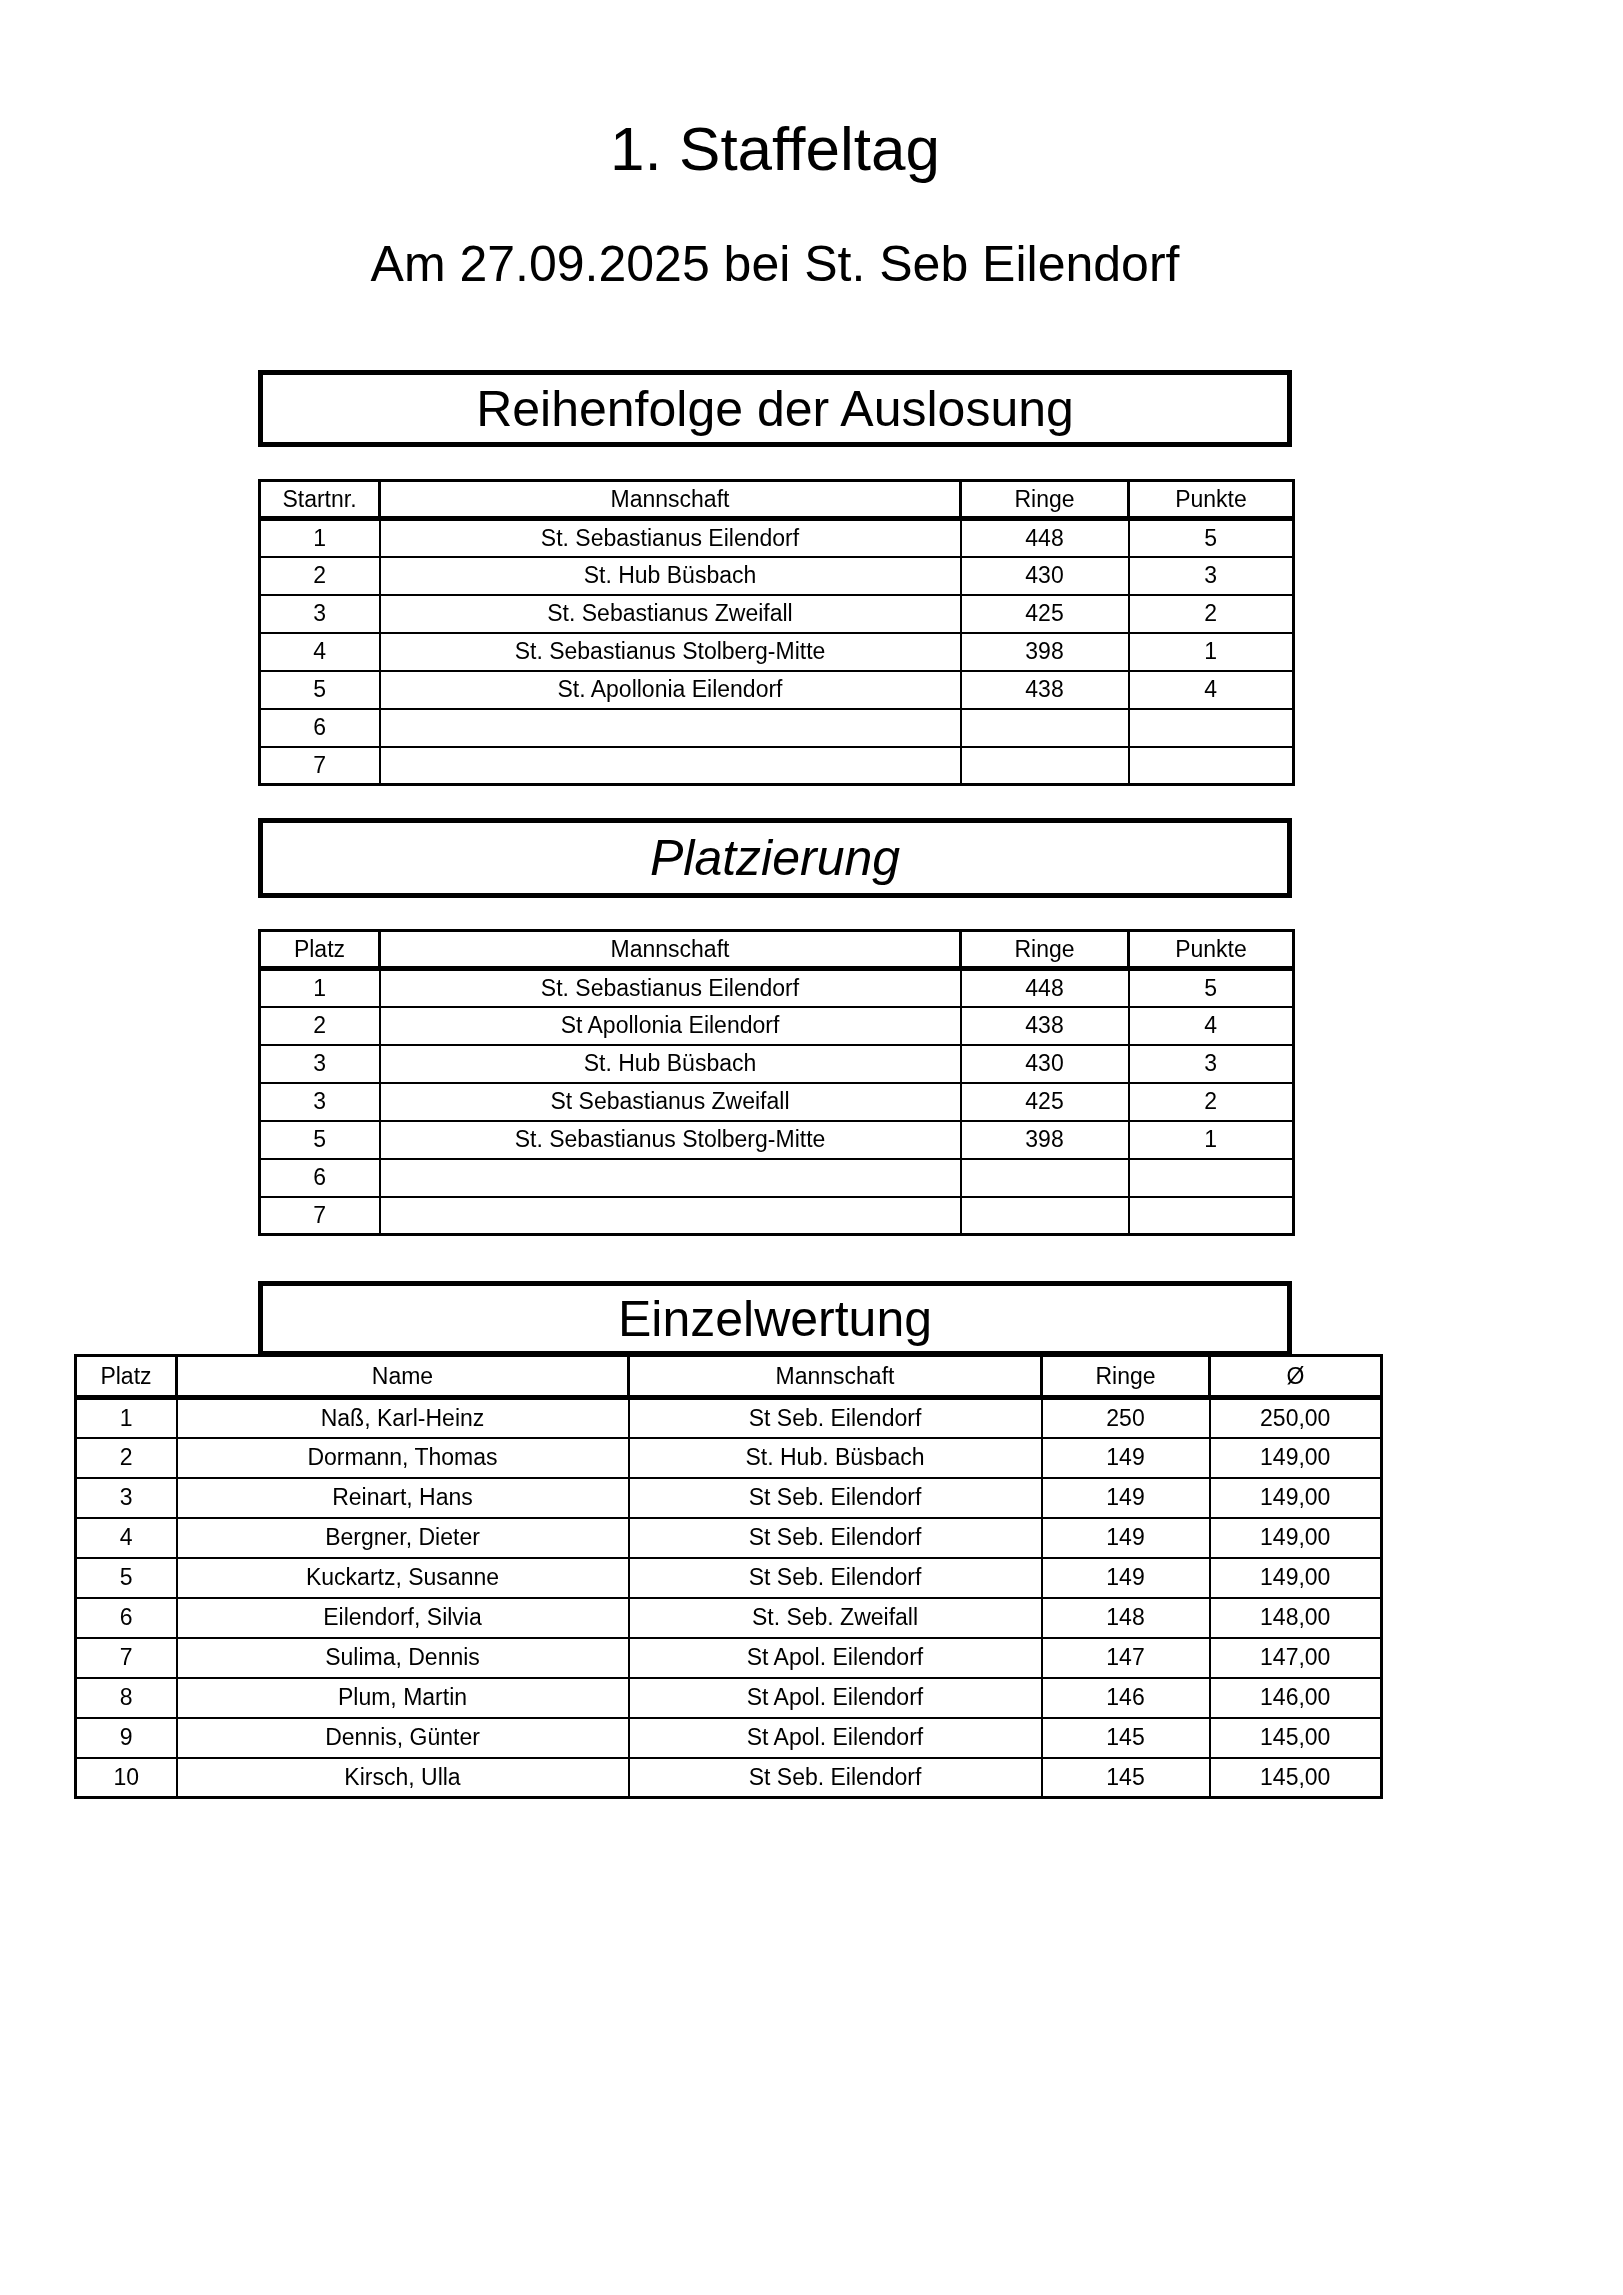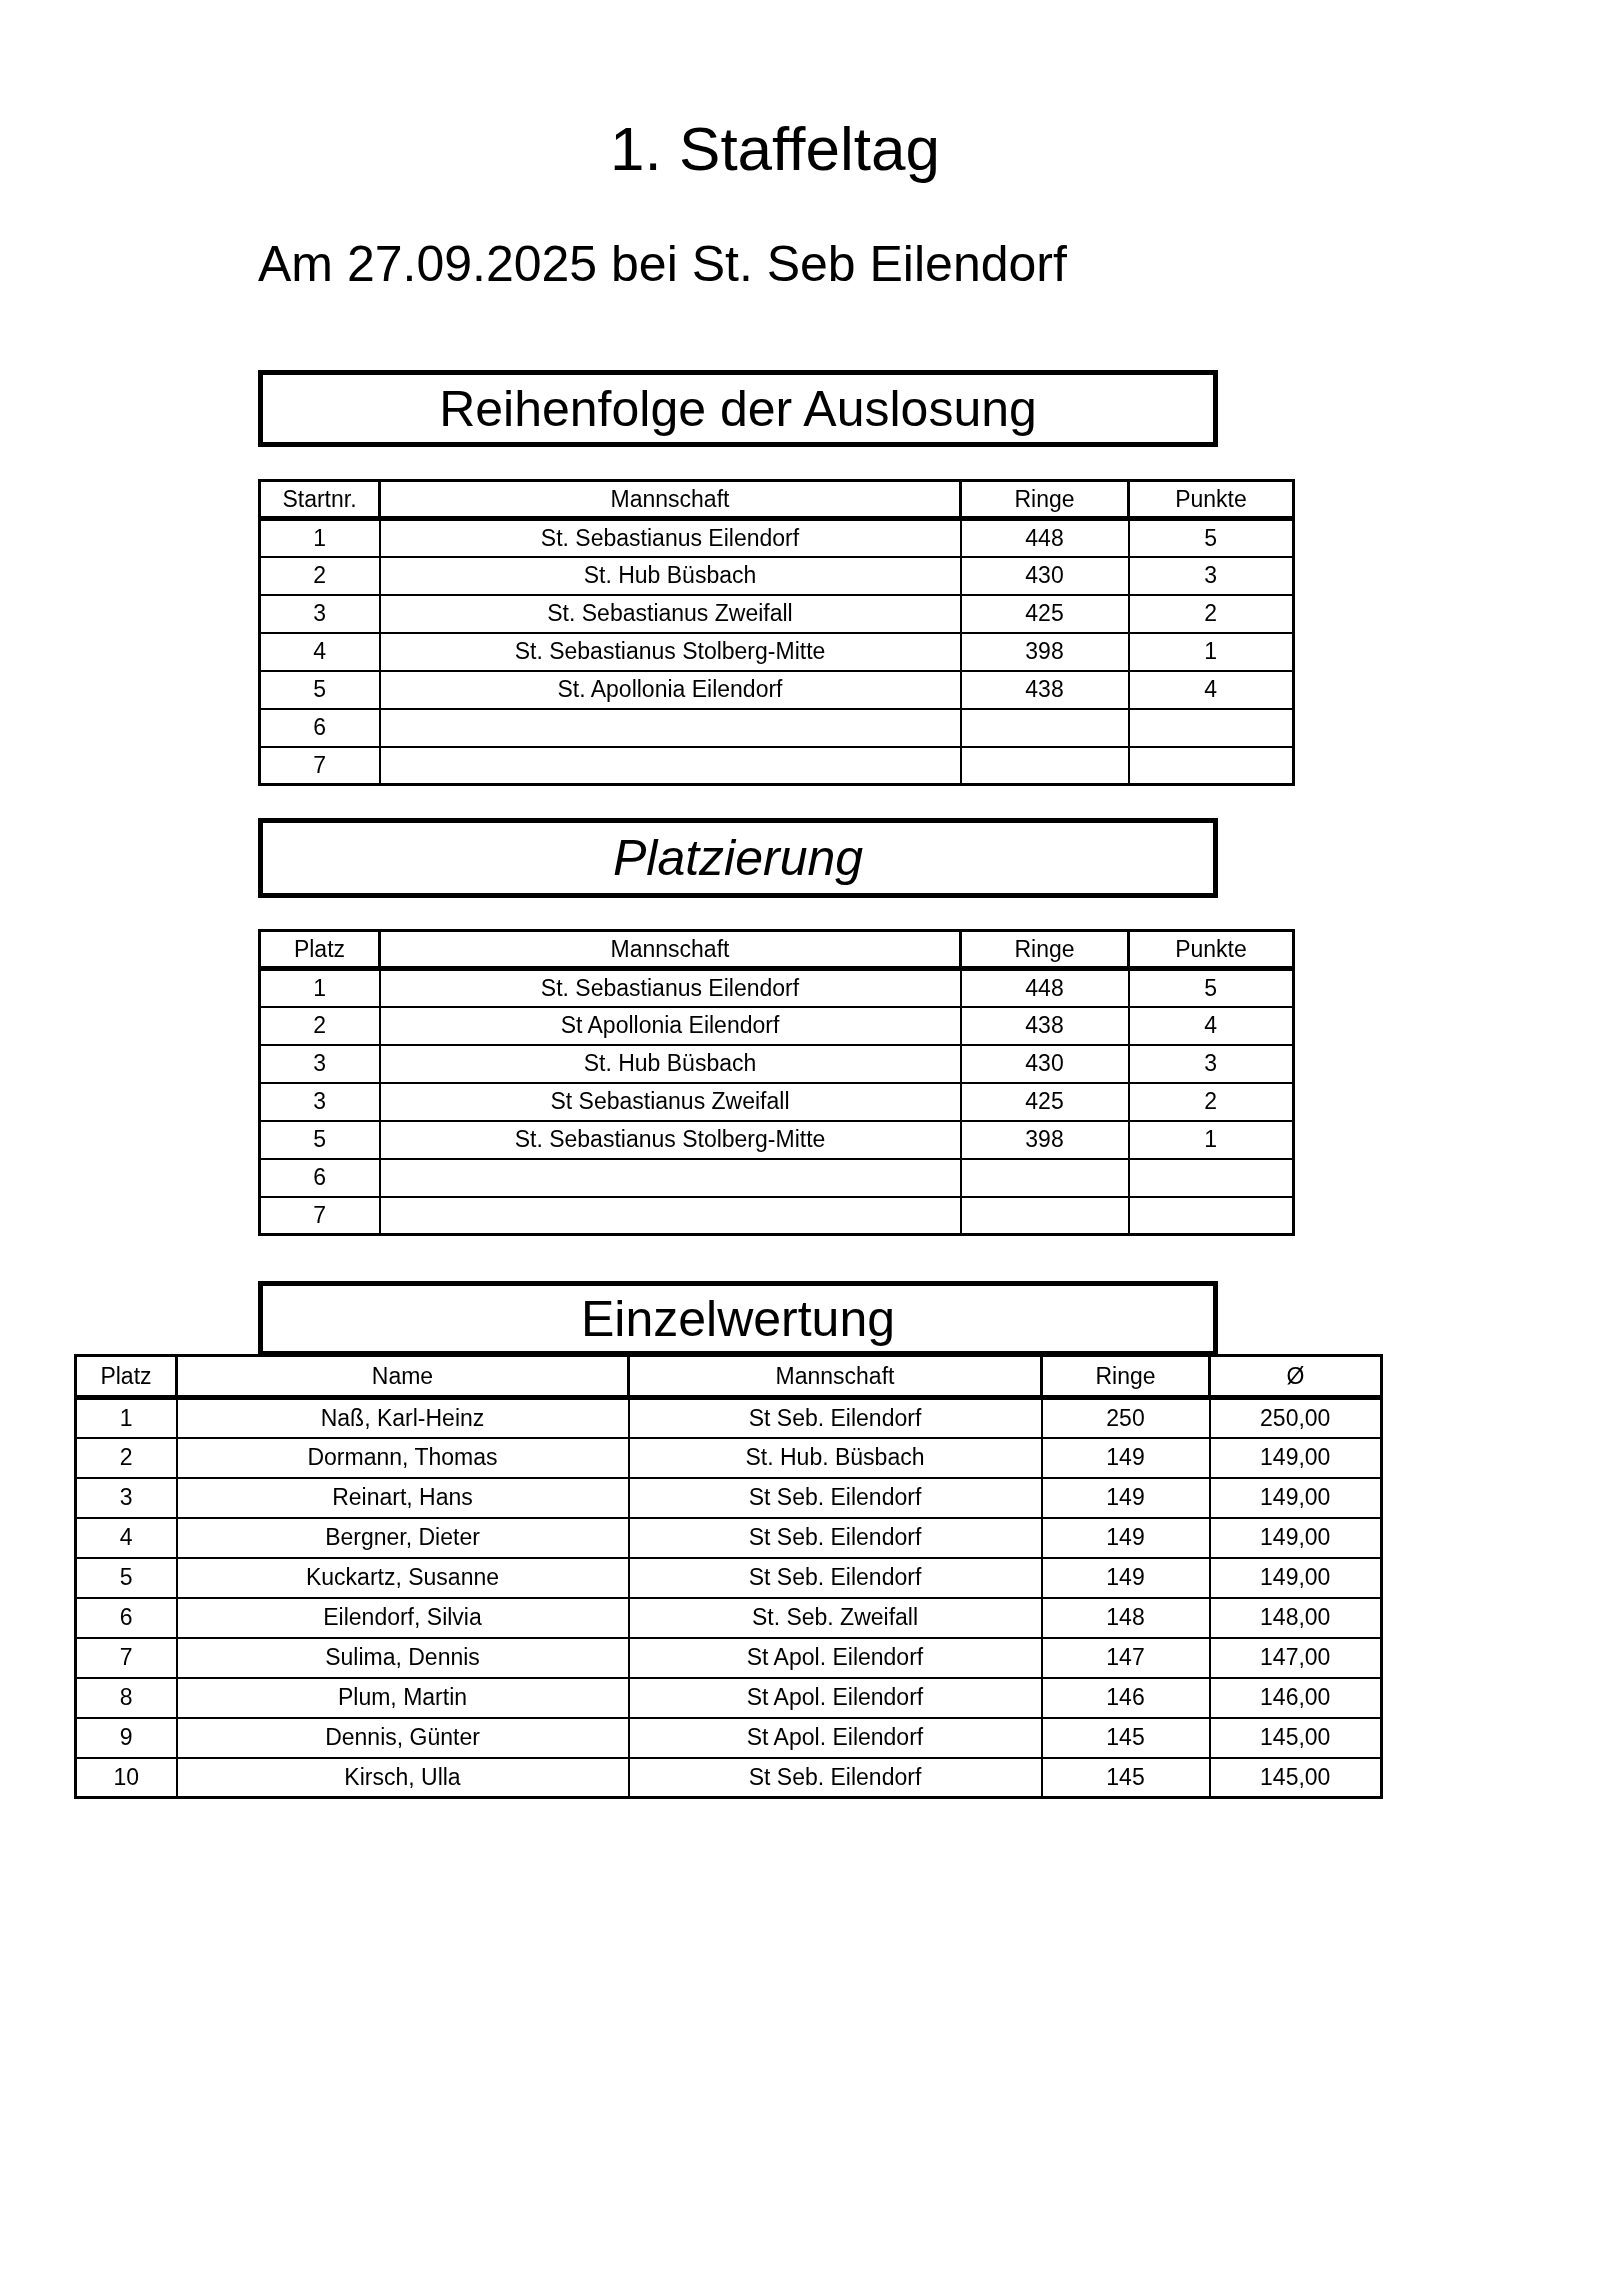--- a/index.html
+++ b/index.html
@@ -24,28 +24,29 @@
     text-align: center;
     font-size: 62px;
     line-height: 1.15;
     white-space: nowrap;
   }
   .doc-subtitle {
     position: absolute;
     left: 258px;
     top: 236px;
     width: 1034px;
+    text-align: center;
     font-size: 50px;
     line-height: 1.15;
     white-space: nowrap;
   }
   .section-box {
     position: absolute;
     left: 258px;
-    width: 960px;
+    width: 1034px;
     height: 77px;
     box-sizing: border-box;
     border: 5.3px solid #000000;
     background: #ffffff;
     display: flex;
     align-items: center;
     justify-content: center;
     font-size: 50px;
     white-space: nowrap;
     text-align: center;

